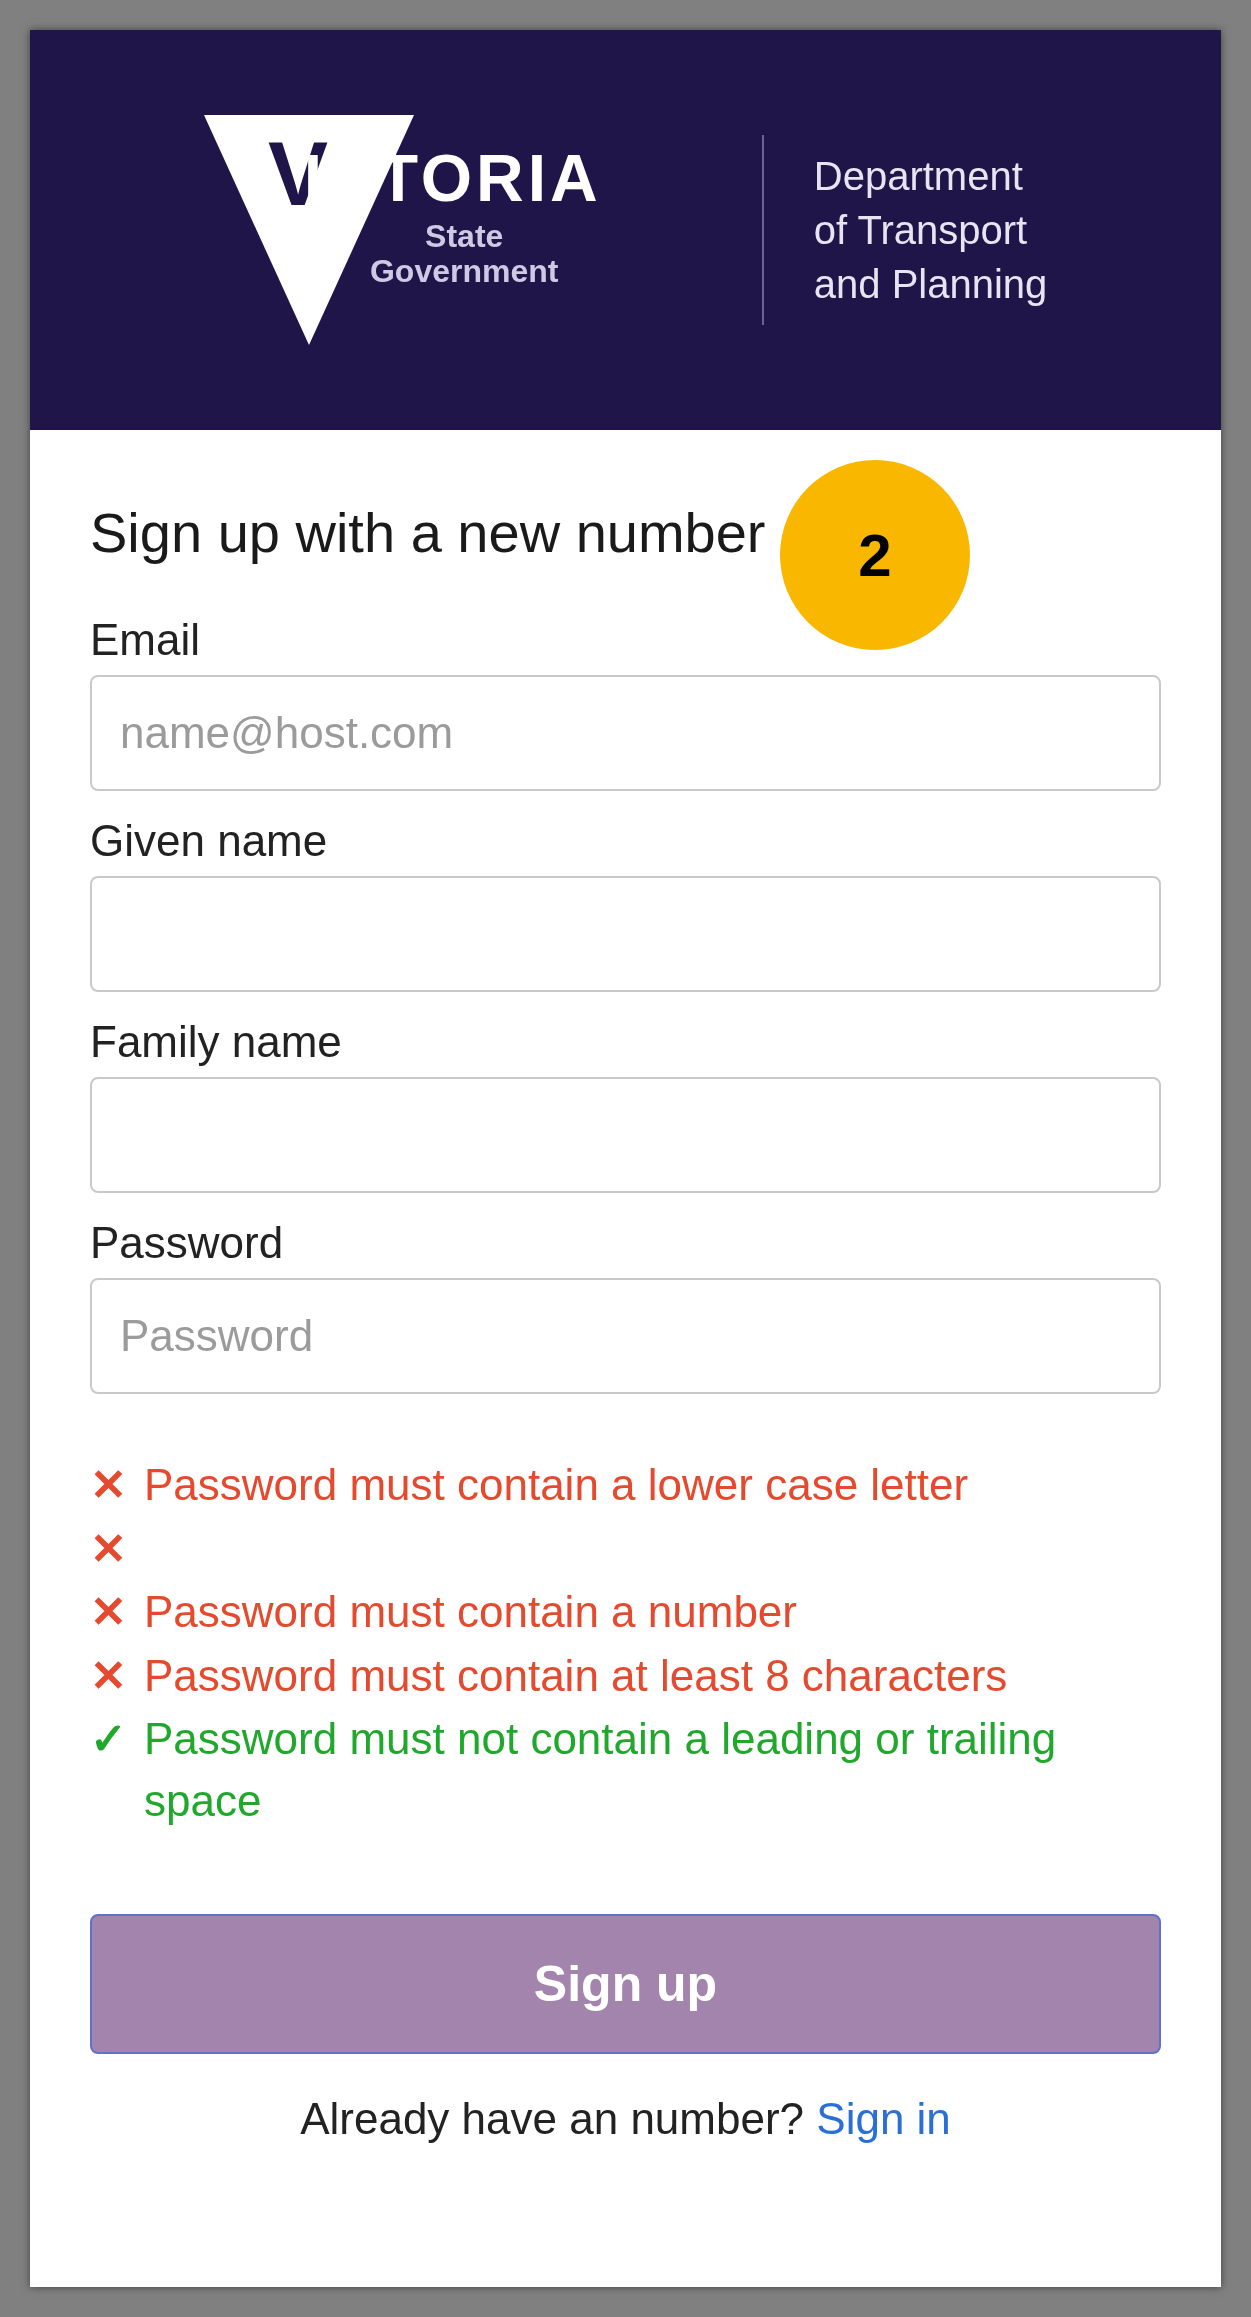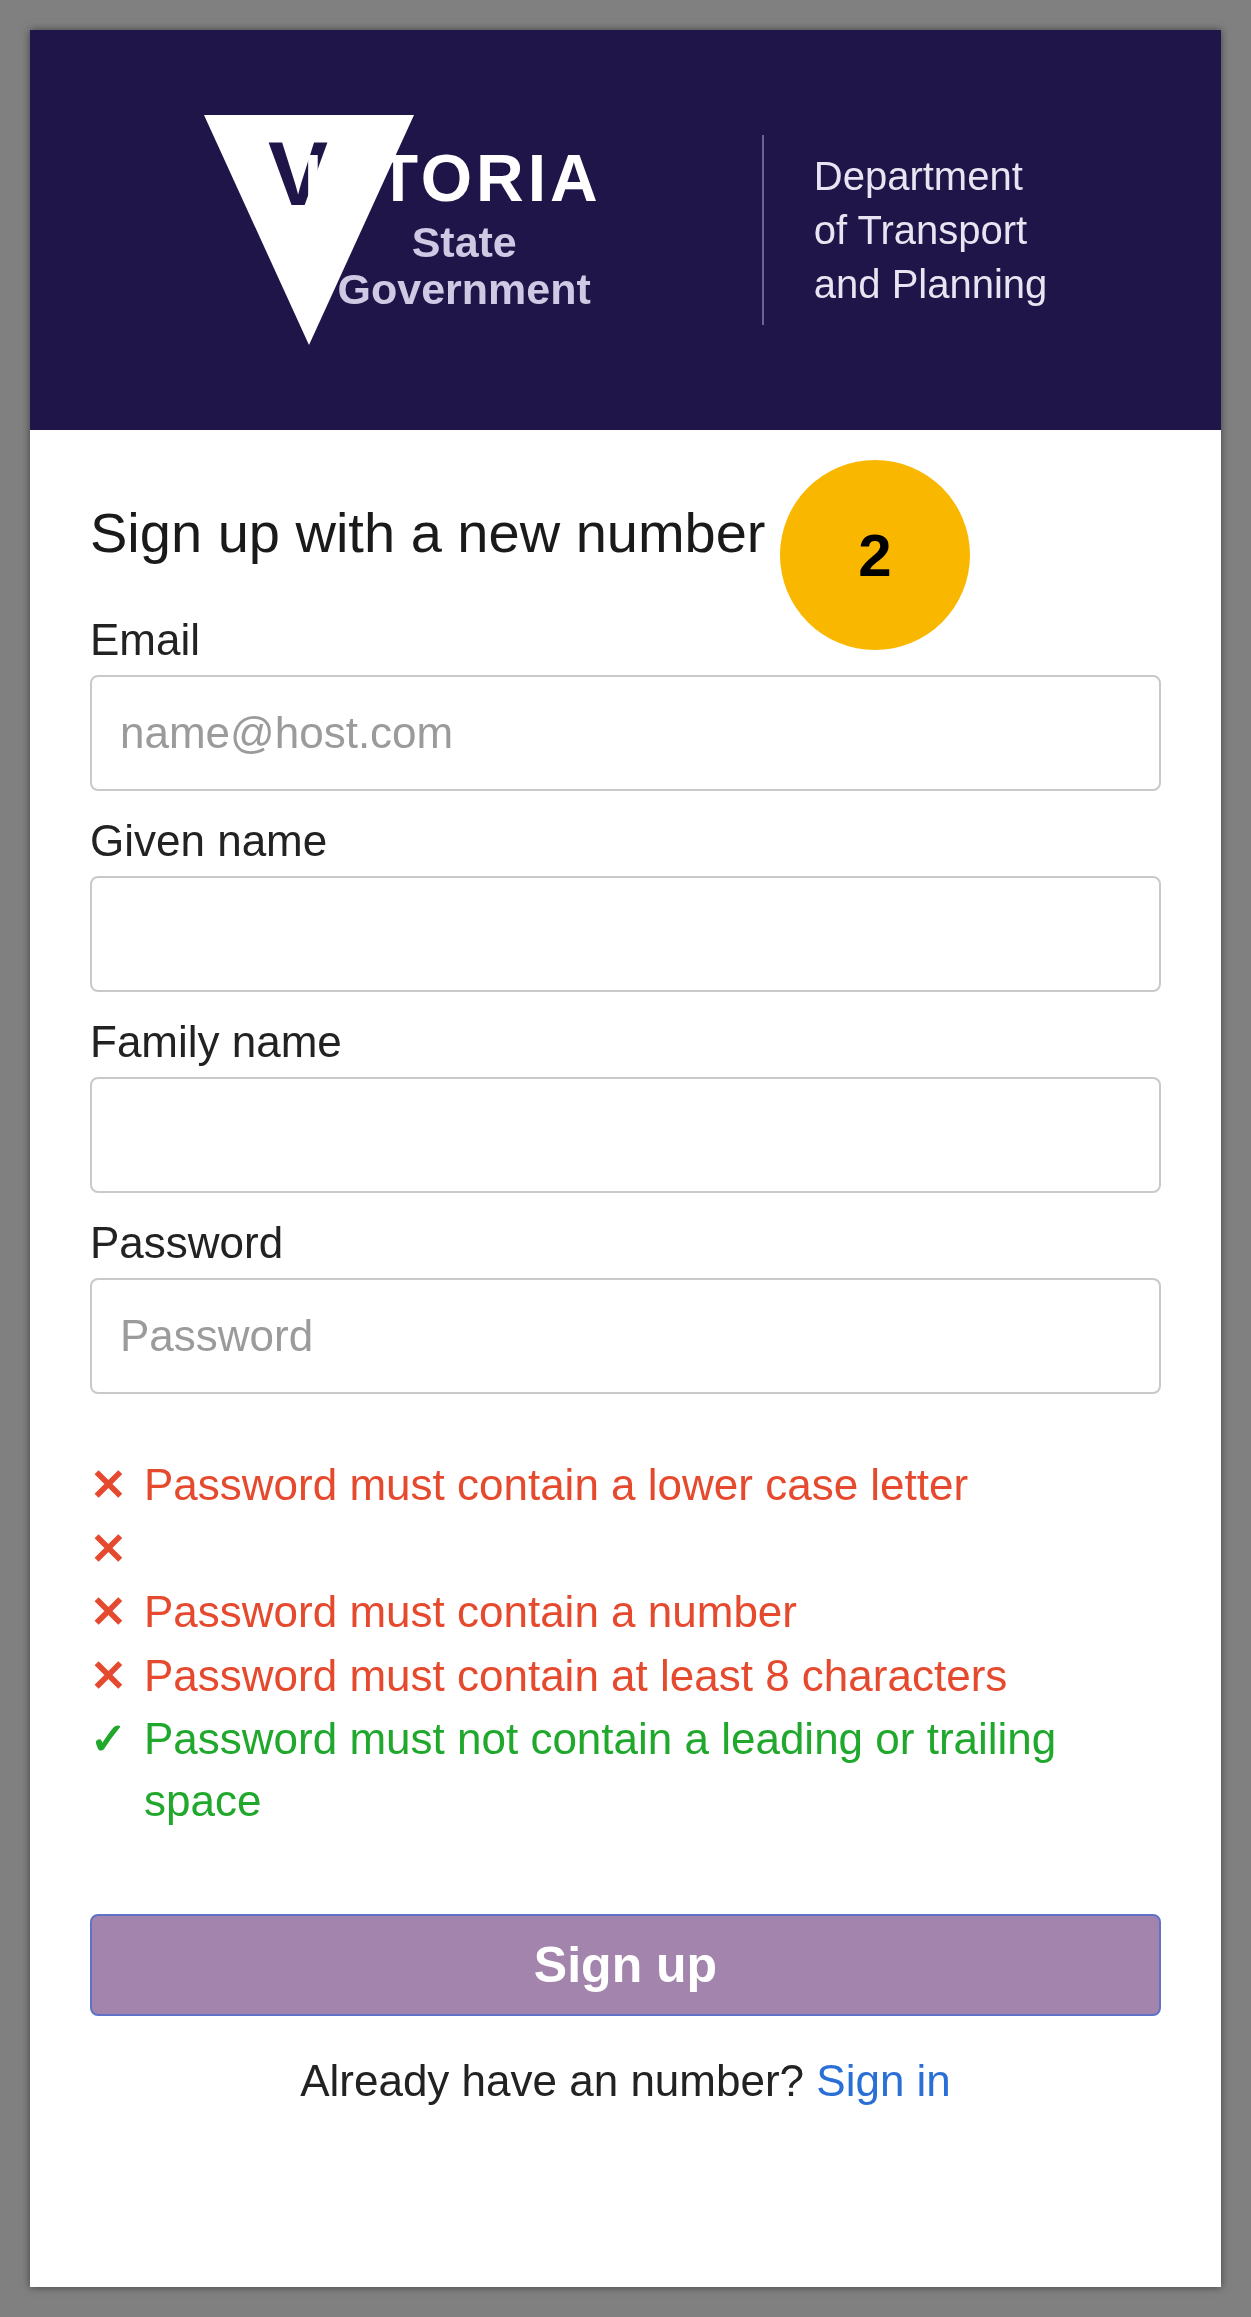--- a/index.html
+++ b/index.html
@@ -56,21 +56,21 @@
     text-align: center;
   }
   .vic-main {
     font-size: 66px;
     font-weight: 900;
     letter-spacing: 4px;
     line-height: 1;
     color: #fff;
   }
   .vic-sub {
-    font-size: 43px;
+    font-size: 32px;
     font-weight: 700;
     line-height: 1.1;
     margin-top: 8px;
     color: #cfc9e4;
     margin-left: 23px;
   }
   .divider {
     width: 2px;
     height: 190px;
     background: #6a6296;
@@ -137,21 +137,21 @@
   .rule .glyph {
     width: 44px;
     flex-shrink: 0;
     font-weight: 700;
   }
   .rule.fail { color: #e64a2e; }
   .rule.pass { color: #1fa82c; }
   .btn {
     margin-top: 80px;
     width: 100%;
-    height: 102px;
+    height: 140px;
     background: #a284ac;
     border: 2px solid #5f72c7;
     border-radius: 8px;
     color: #fff;
     font-size: 50px;
     font-weight: 700;
     cursor: pointer;
   }
   .footer-line {
     margin-top: 40px;

